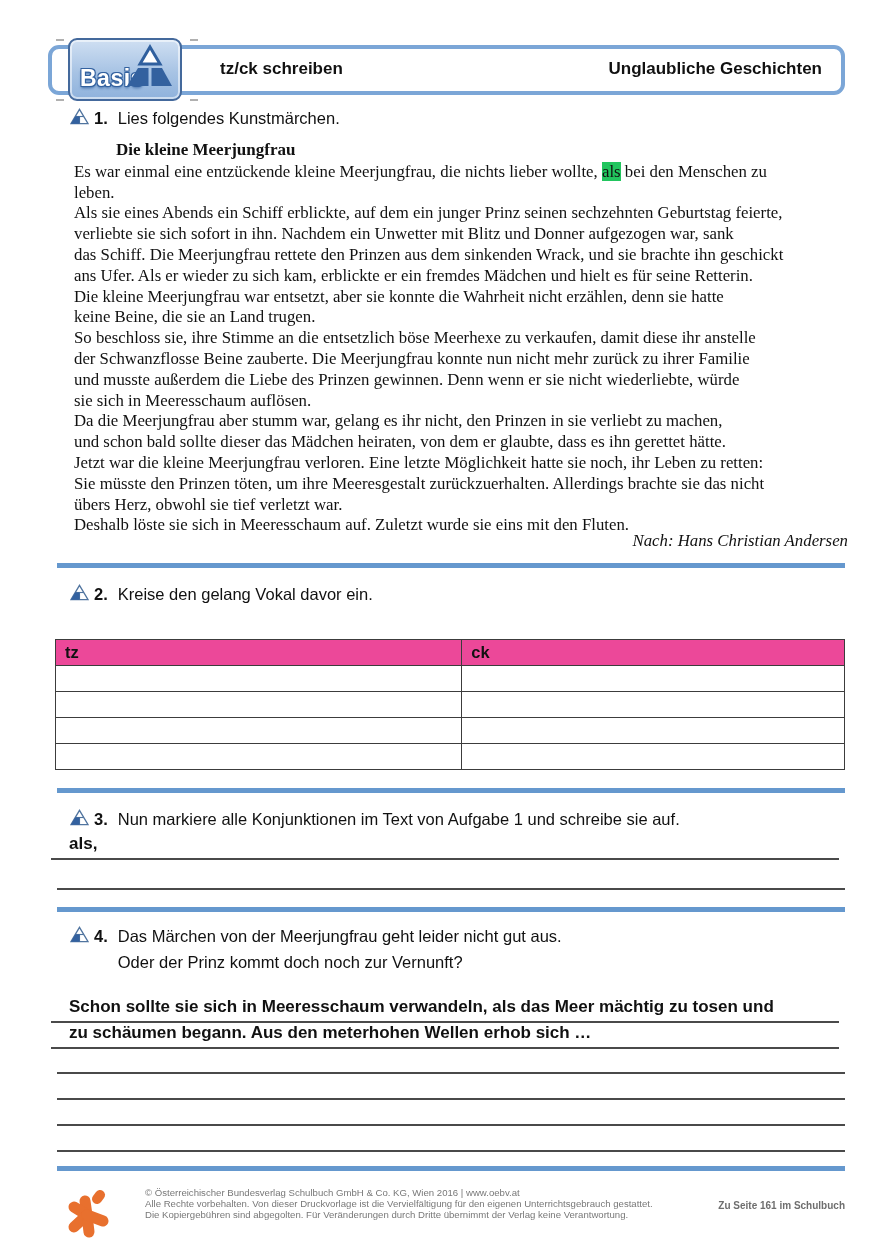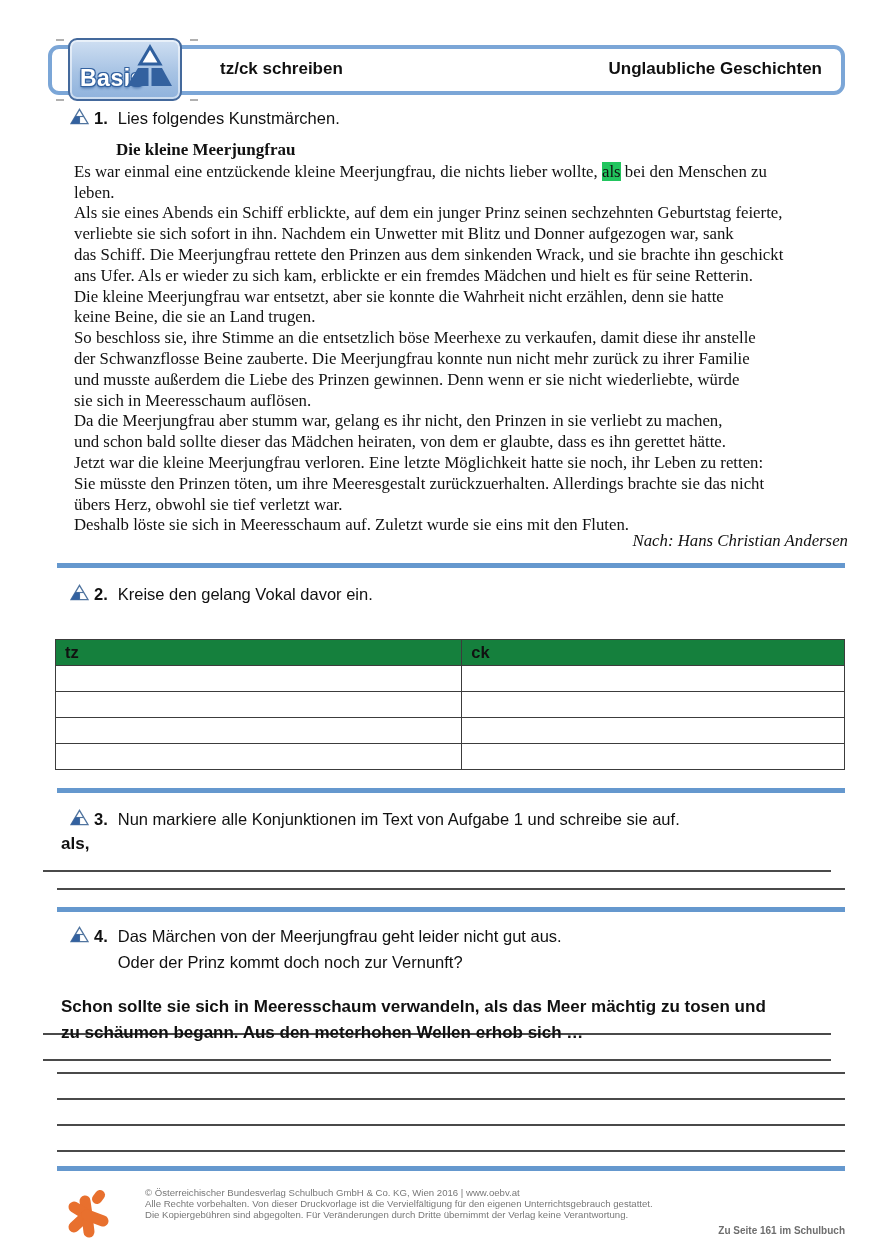--- a/index.html
+++ b/index.html
@@ -43,38 +43,38 @@
   .hl { background:#22c55e; }
   .story-attr { position:absolute; left:84px; top:531px; width:764px; text-align:right; font-family:"Liberation Serif", serif; font-style:italic; font-size:16.8px; }
 
   
   .sep { position:absolute; left:57px; width:788px; height:5px; background:#6598ce; }
 
   
   .word-table { position:absolute; left:55px; top:639px; width:790px; border-collapse:collapse; }
   .word-table th, .word-table td { border:1.6px solid #3c3c3c; }
   .word-table th {
-    background:#15803d; text-align:left; font-size:16.5px; font-weight:bold;
+    background:#ec4899; text-align:left; font-size:16.5px; font-weight:bold;
     height:26px; padding:1px 0 1px 9px;
   }
   .word-table td { height:26px; background:#fff; }
   .word-table .c1 { width:51.5%; }
 
   
   .answer-line {
-    position:absolute; left:43px; width:788px;
+    position:absolute; left:51px; width:788px;
     border-bottom:2px solid #4a4a4a;
-    font-size:17px; font-weight:bold; padding:0 0 16px 18px; line-height:20px;
+    font-size:17px; font-weight:bold; padding:0 0 4px 18px; line-height:20px;
   }
   .blank-line { position:absolute; left:57px; width:788px; border-top:2px solid #4a4a4a; height:0; }
 
   
   .footer-logo { position:absolute; left:64px; top:1188px; }
   .footer-text { position:absolute; left:145px; top:1188px; font-size:9.6px; line-height:10.9px; color:#787878; }
-  .footer-ref { position:absolute; right:45px; top:1225px; font-size:10px; font-weight:bold; color:#6e6e6e; }
+  .footer-ref { position:absolute; right:45px; top:1200px; font-size:10px; font-weight:bold; color:#6e6e6e; }
 </style>
 </head>
 <body>
 
 <div class="header-bar"></div>
 <div class="hdr-title-left">tz/ck schreiben</div>
 <div class="hdr-title-right">Unglaubliche Geschichten</div>
 
 <div class="crop-mark" style="left:56px; top:39px;"></div>
 <div class="crop-mark" style="left:190px; top:39px;"></div>

